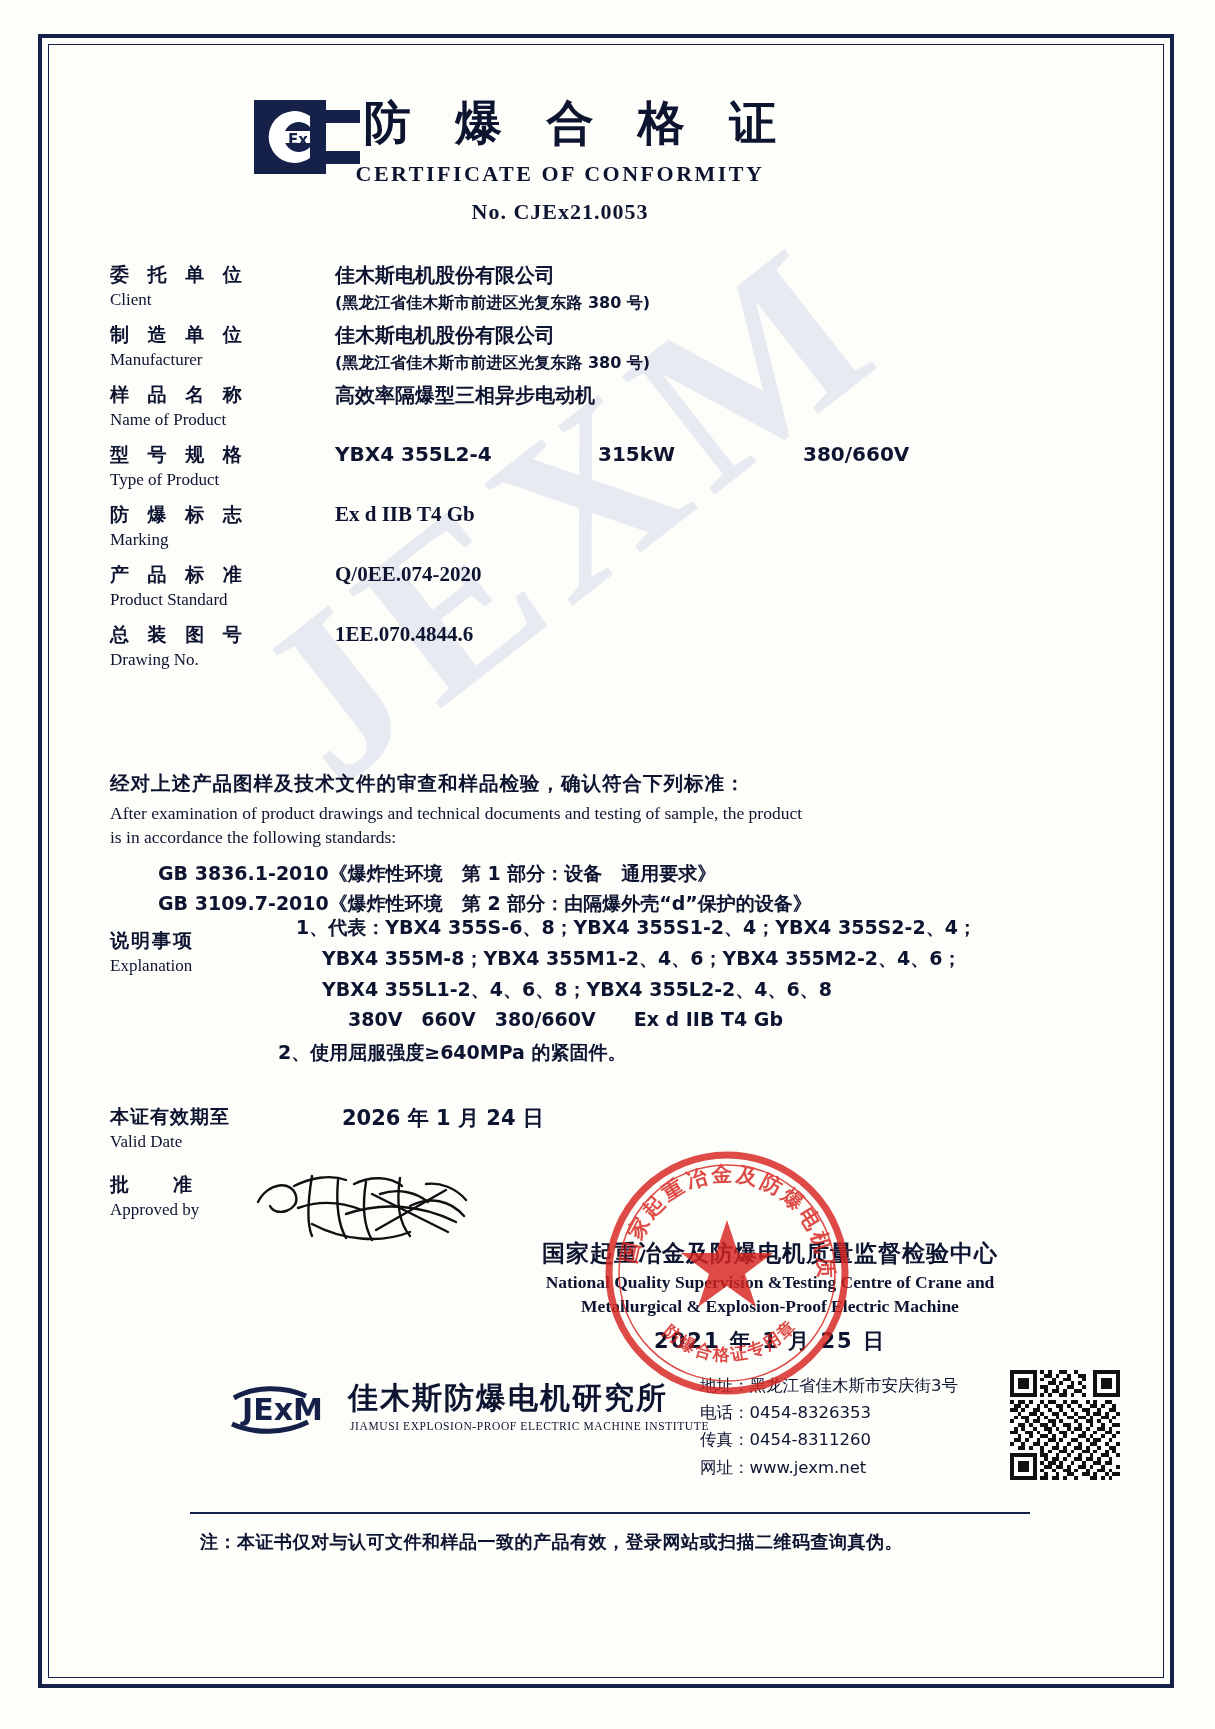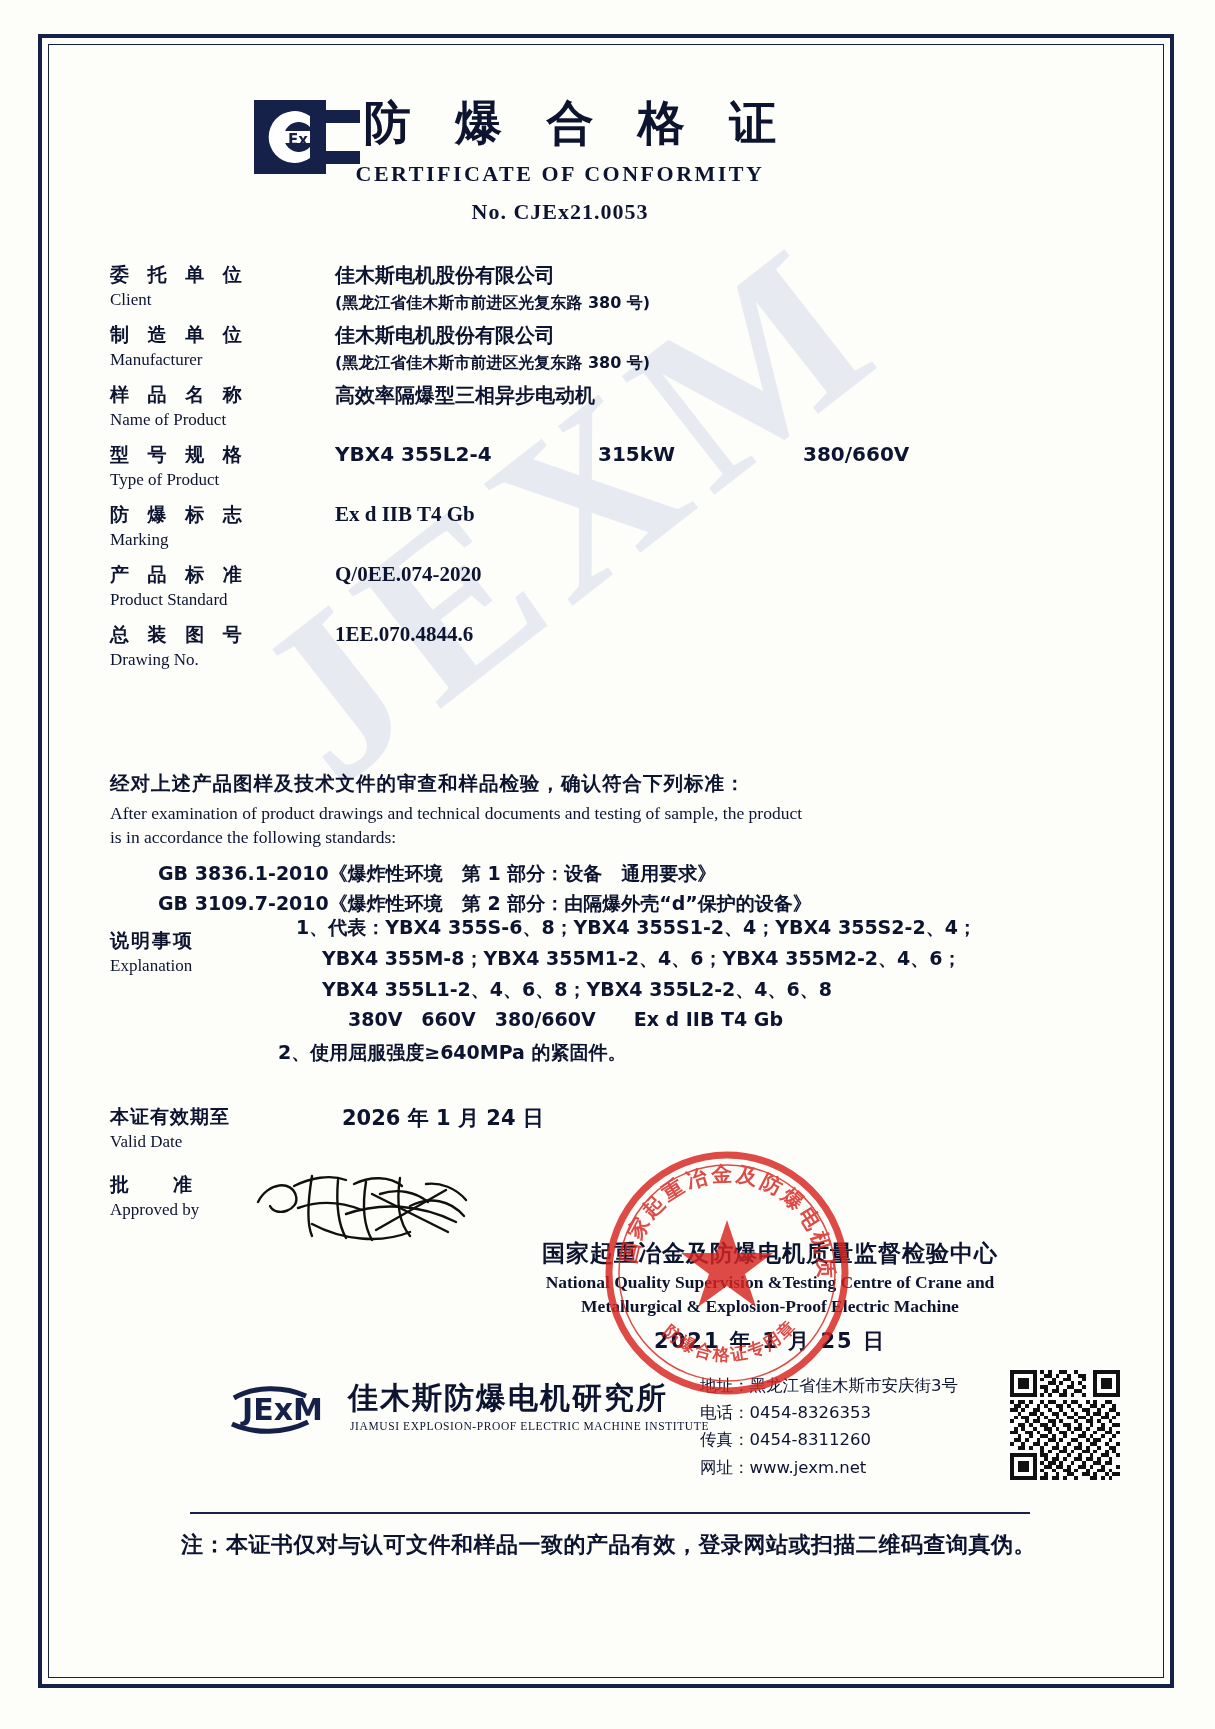--- a/index.html
+++ b/index.html
@@ -314,23 +314,23 @@
   }
 
   .footrule {
     position: absolute;
     left: 190px; top: 1512px;
     width: 840px;
     border-top: 2px solid #16214a;
   }
   .note {
     position: absolute;
-    left: 181px; top: 1530px;
+    left: 200px; top: 1530px;
     width: 860px;
-    font-size: 22px;
+    font-size: 18px;
     font-weight: bold;
     color: #0d1430;
     font-family: "DejaVu Sans", sans-serif;
     letter-spacing: 0.5px;
     white-space: nowrap;
   }
 </style>
 </head>
 <body>
 

